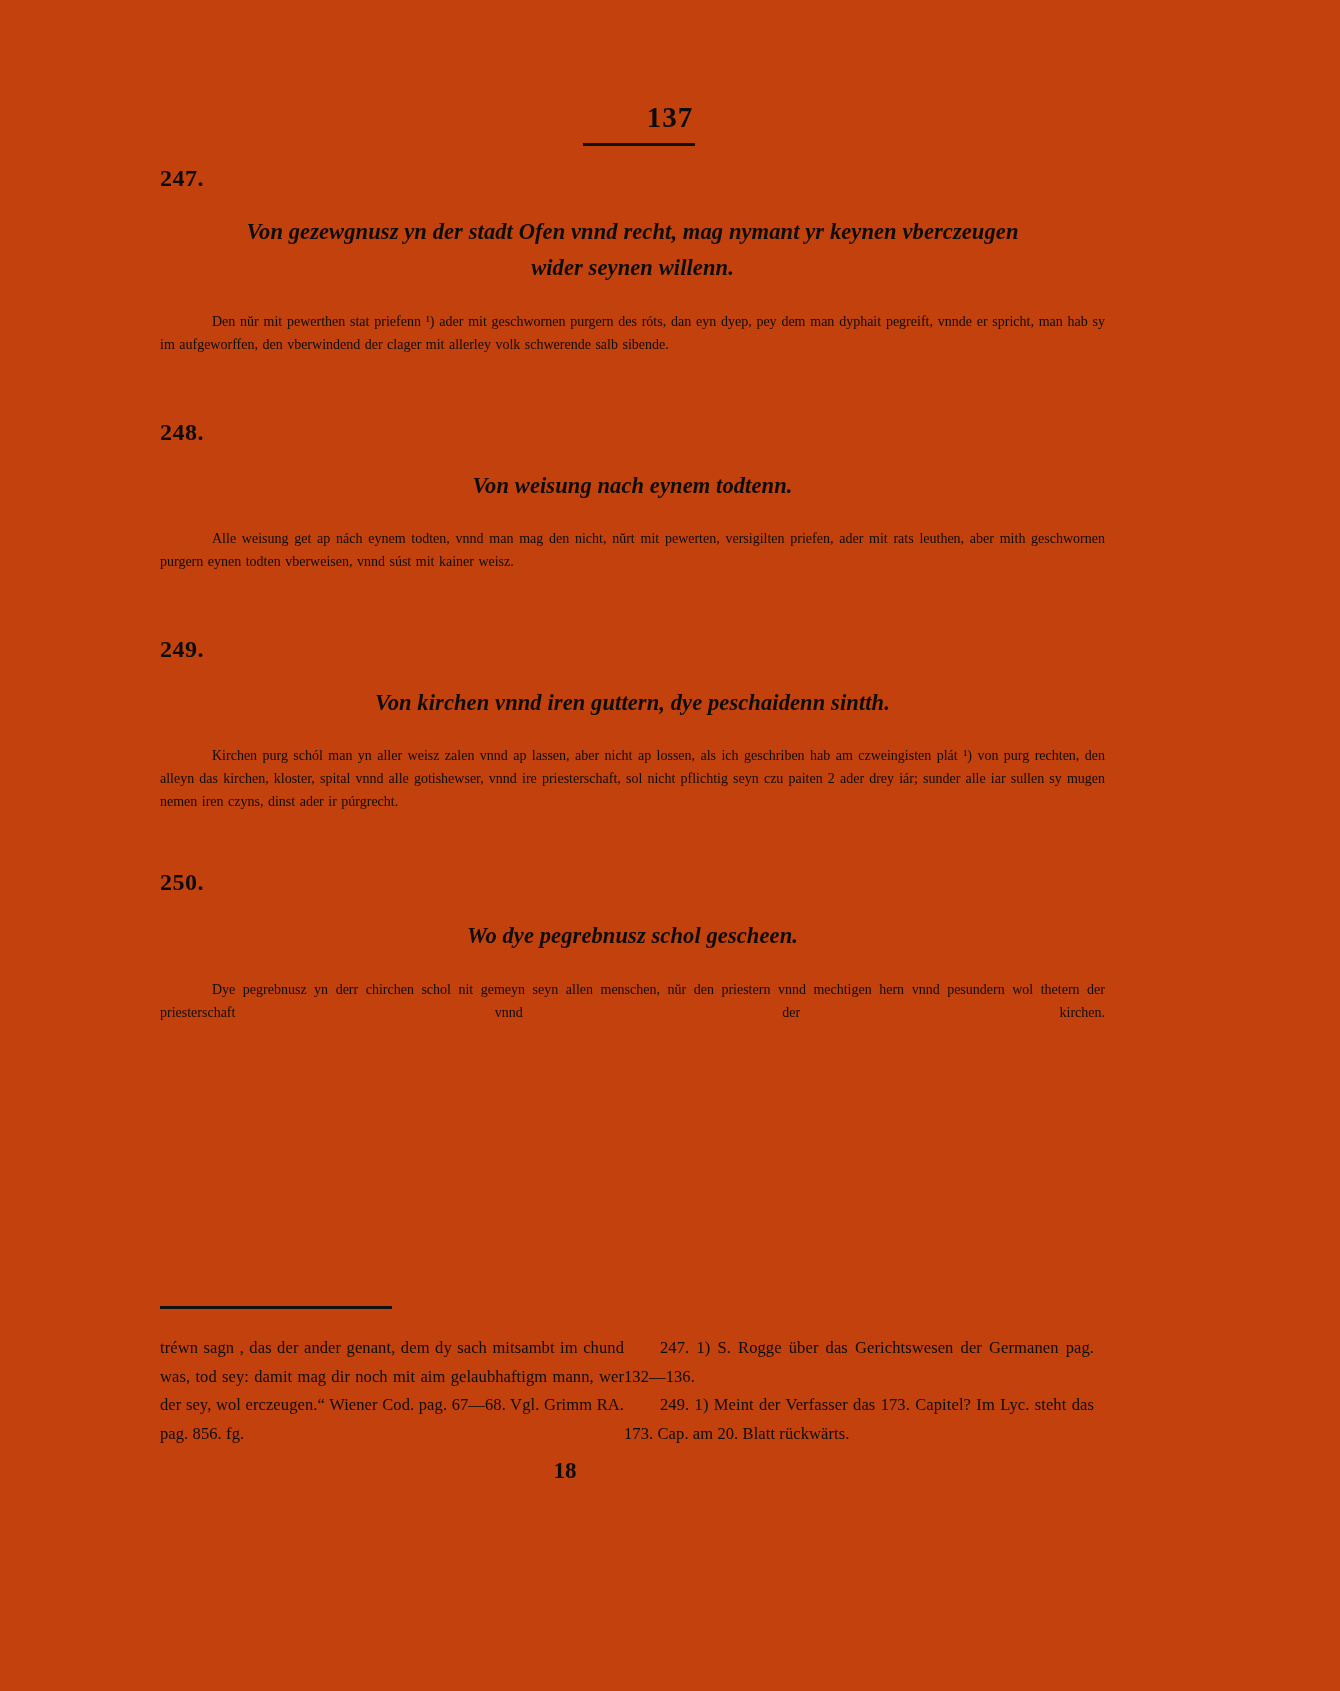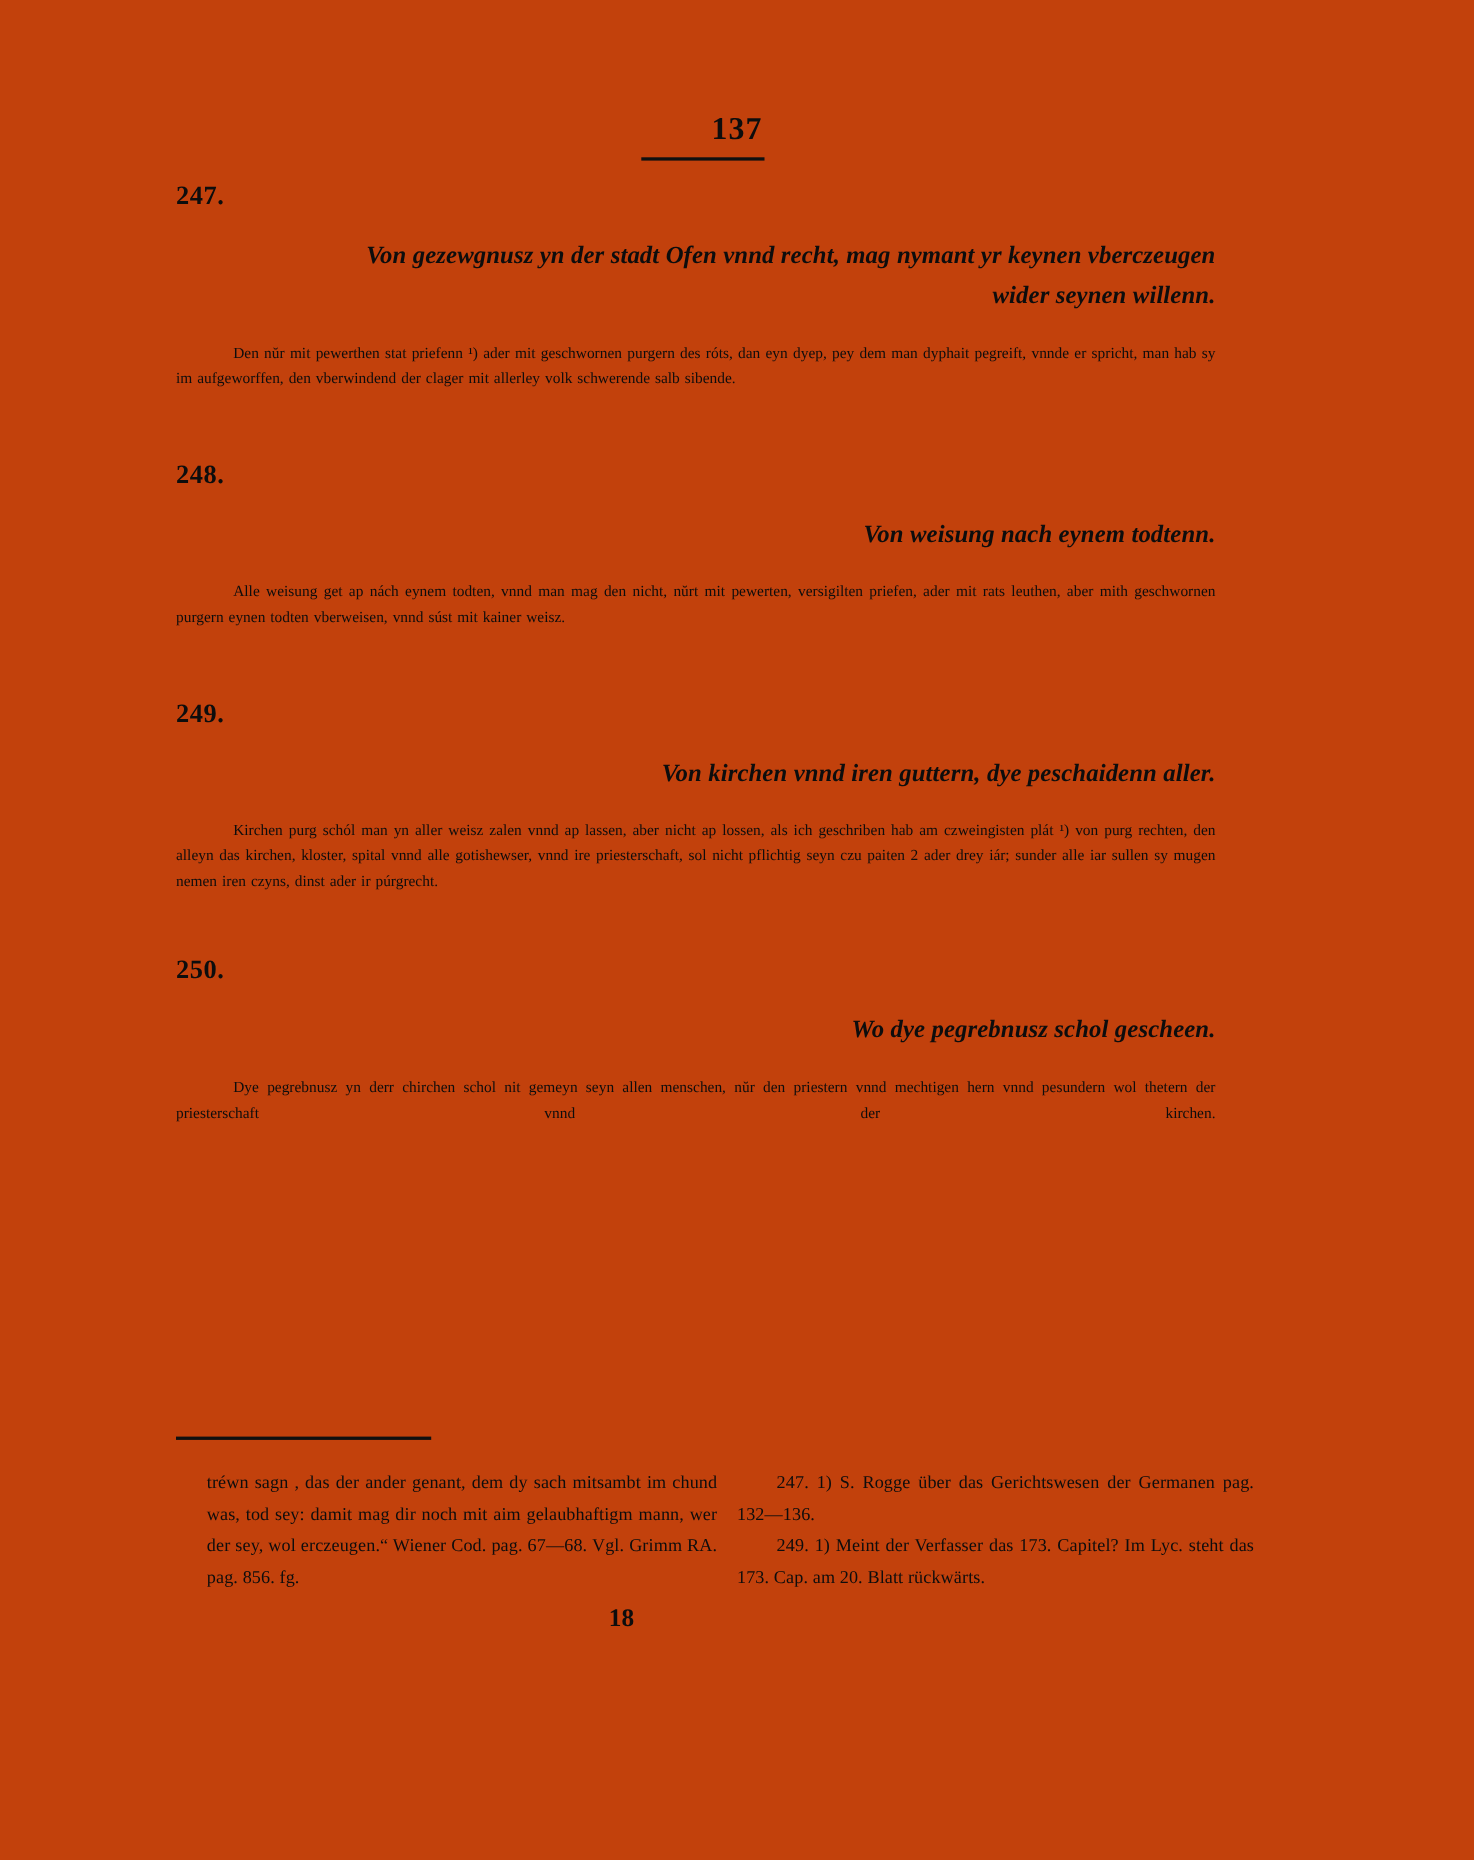--- a/index.html
+++ b/index.html
@@ -60,21 +60,21 @@
 
   .section-number {
     text-align: left;
     font-weight: bold;
     font-size: 24px;
     letter-spacing: 0.5px;
     margin: 0;
   }
 
   .section-title {
-    text-align: right;
+    text-align: center;
     font-style: italic;
     font-weight: bold;
     font-size: 22.5px;
     line-height: 1.62;
     margin: 22px auto 0 auto;
     letter-spacing: 0.1px;
   }
   .section-title.wide { width: 100%; }
 
   .section-body {
@@ -101,22 +101,20 @@
     width: 232px;
     height: 3px;
     background: #101010;
   }
   .footnotes {
     position: absolute;
     left: 160px;
     top: 1334px;
     width: 952px;
     display: flex;
-    gap: 18px;
-    margin-left: 28px;
   }
   .fn-col {
     font-size: 16.5px;
     line-height: 1.74;
     letter-spacing: 0.1px;
   }
   .fn-col.left {
     width: 464px;
     text-align: justify;
     text-align-last: left;
@@ -169,21 +167,21 @@
         <div>Von weisung nach eynem todtenn.</div>
       </div>
       <p class="section-body">Alle weisung get ap nách eynem todten, vnnd man mag den nicht, nŭrt mit pewerten, versigilten priefen, ader mit rats leuthen, aber mith geschwornen purgern eynen todten vberweisen, vnnd súst mit kainer weisz.</p>
     </div>
 
     <div class="gap-xl"></div>
 
     <div class="section">
       <div class="section-number">249.</div>
       <div class="section-title wide">
-        <div>Von kirchen vnnd iren guttern, dye peschaidenn aller.</div>
+        <div>Von kirchen vnnd iren guttern, dye peschaidenn sintth.</div>
       </div>
       <p class="section-body">Kirchen purg schól man yn aller weisz zalen vnnd ap lassen, aber nicht ap lossen, als ich geschriben hab am czweingisten plát ¹) von purg rechten, den alleyn das kirchen, kloster, spital vnnd alle gotishewser, vnnd ire priesterschaft, sol nicht pflichtig seyn czu paiten 2 ader drey iár; sunder alle iar sullen sy mugen nemen iren czyns, dinst ader ir púrgrecht.</p>
     </div>
 
     <div class="gap-large"></div>
 
     <div class="section">
       <div class="section-number">250.</div>
       <div class="section-title wide">
         <div>Wo dye pegrebnusz schol gescheen.</div>

